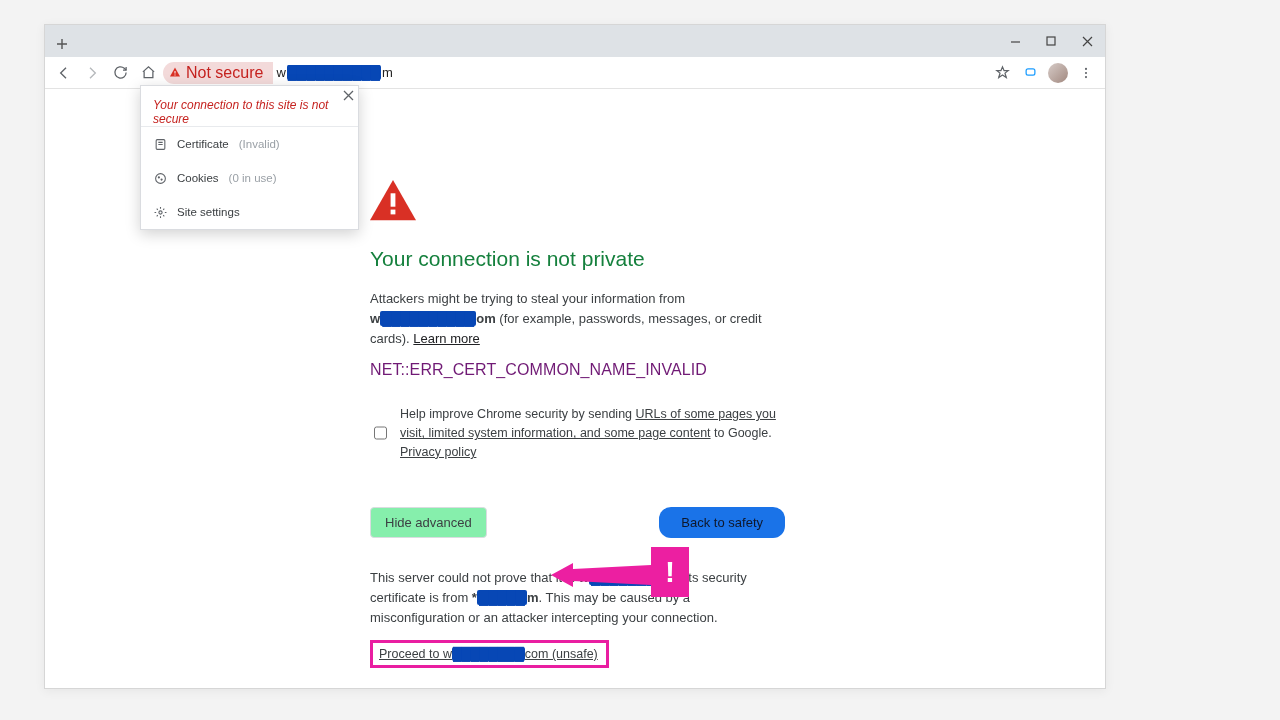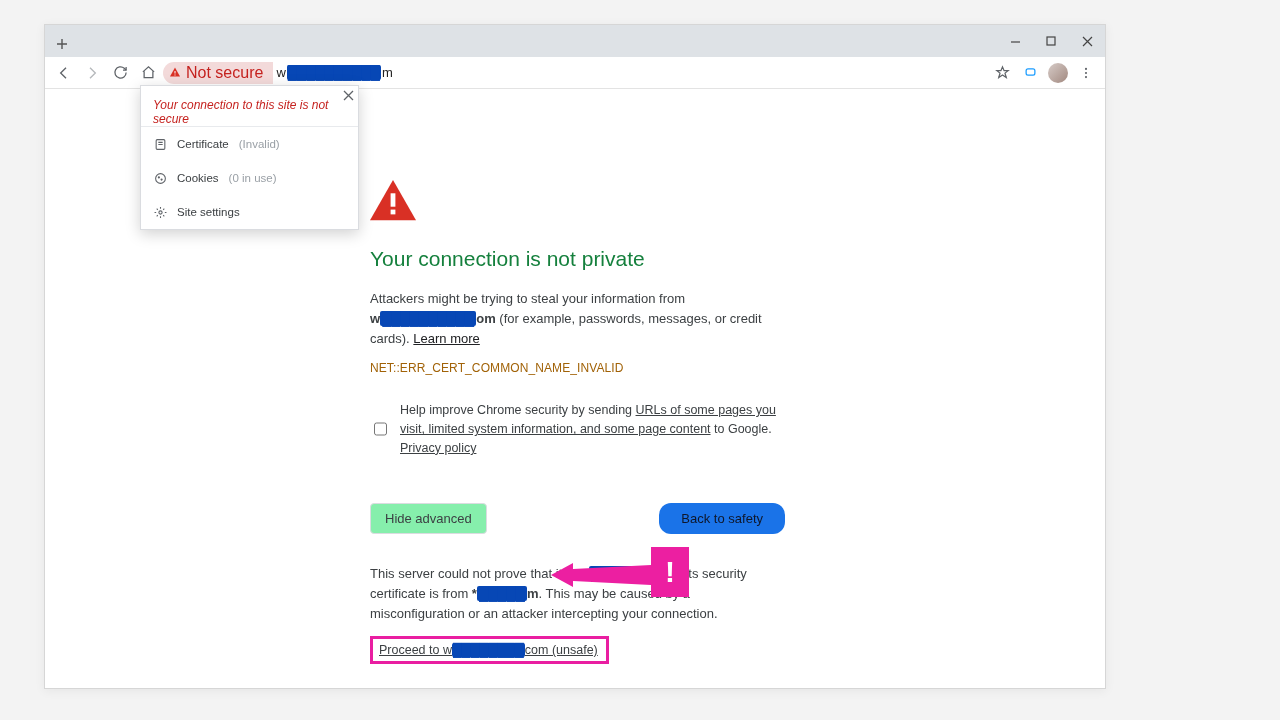--- a/index.html
+++ b/index.html
@@ -55,21 +55,21 @@
   
   .inter {
     position:absolute; left:325px; top:90px; width:415px; color:#202124;
   }
   .bigwarn { width:46px; height:42px; margin-bottom:22px; }
   .inter h1 { font-size:21px; font-weight:400; margin:0 0 18px 0; color:#15803d;}
   .inter p { font-size:13px; line-height:1.55; margin:0 0 12px 0; color:#3c4043;}
   .inter .redact-b { background:#0747b5; color:#0747b5; border-radius:2px; font-weight:bold; padding:0 2px;}
   .inter .bold { font-weight:600; }
   .inter a.link { color:#202124; text-decoration:underline; }
-  .errcode { font-size:12px; color:#a16207; margin:4px 0 26px 0; letter-spacing:0.1px;}
+  .errcode { font-size:16px; color:#701a75; margin:4px 0 26px 0; letter-spacing:0.1px;}
   .optin { display:flex; gap:10px; font-size:12.5px; color:#3c4043; line-height:1.5; margin-bottom:45px;}
   .optin input { margin-top:2px; }
   .optin a { color:#3c4043; text-decoration:underline; }
   .btnrow { display:flex; justify-content:space-between; align-items:center; margin-bottom:30px;}
   .btn-out { border:1px solid #dadce0; background:#86efac; color:#3c4043; font-size:13px;
              padding:7px 14px; border-radius:4px; }
   .btn-pri { background:#1a73e8; color:#0f172a; border:none; font-size:13px; padding:8px 22px; border-radius:12px;}
 
   .adv p { font-size:13px; color:#3c4043; line-height:1.55;}
   .proceed {

